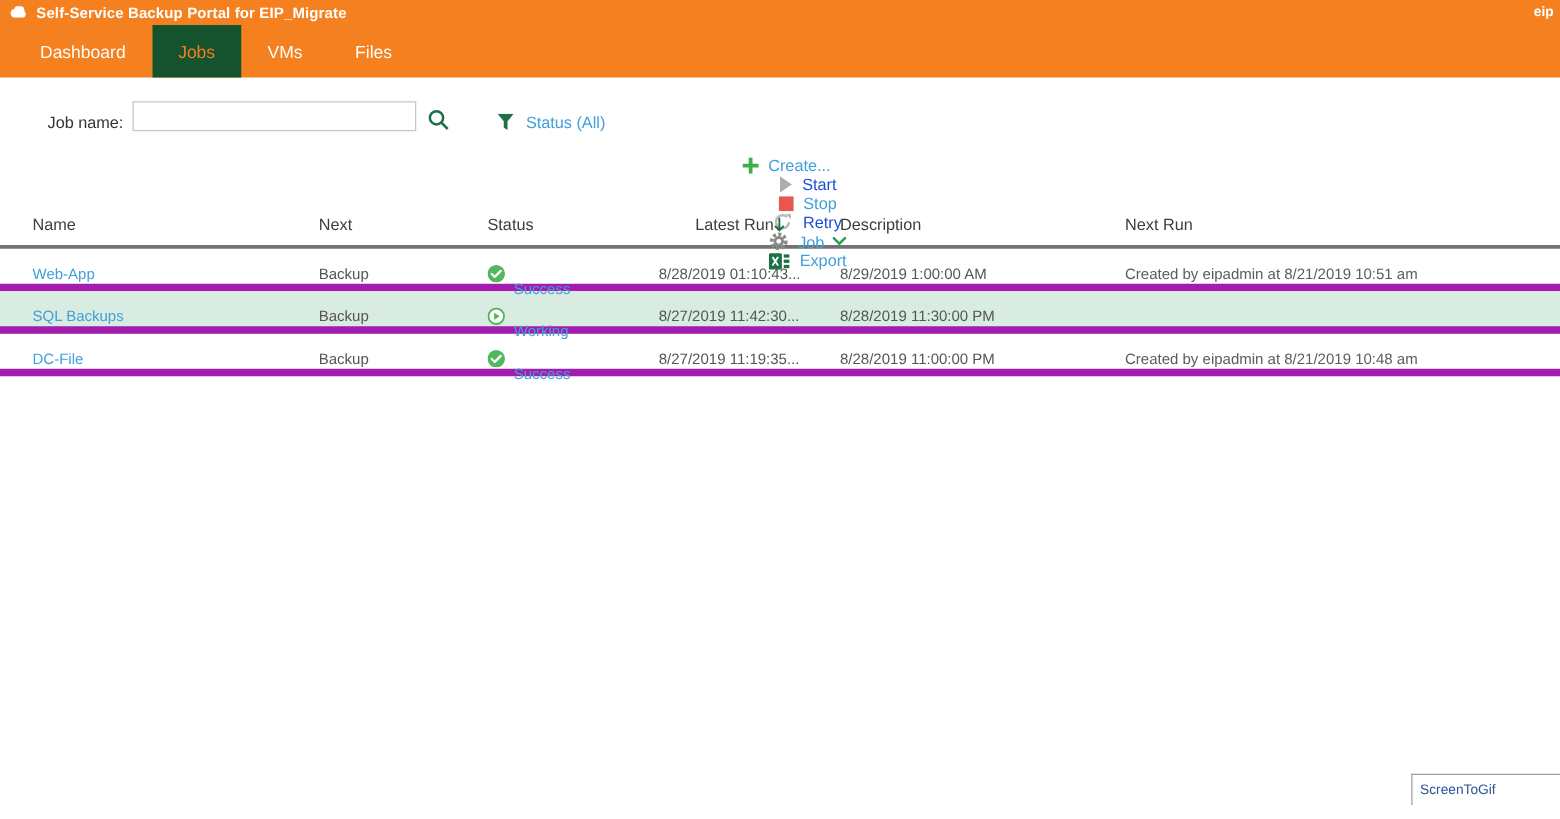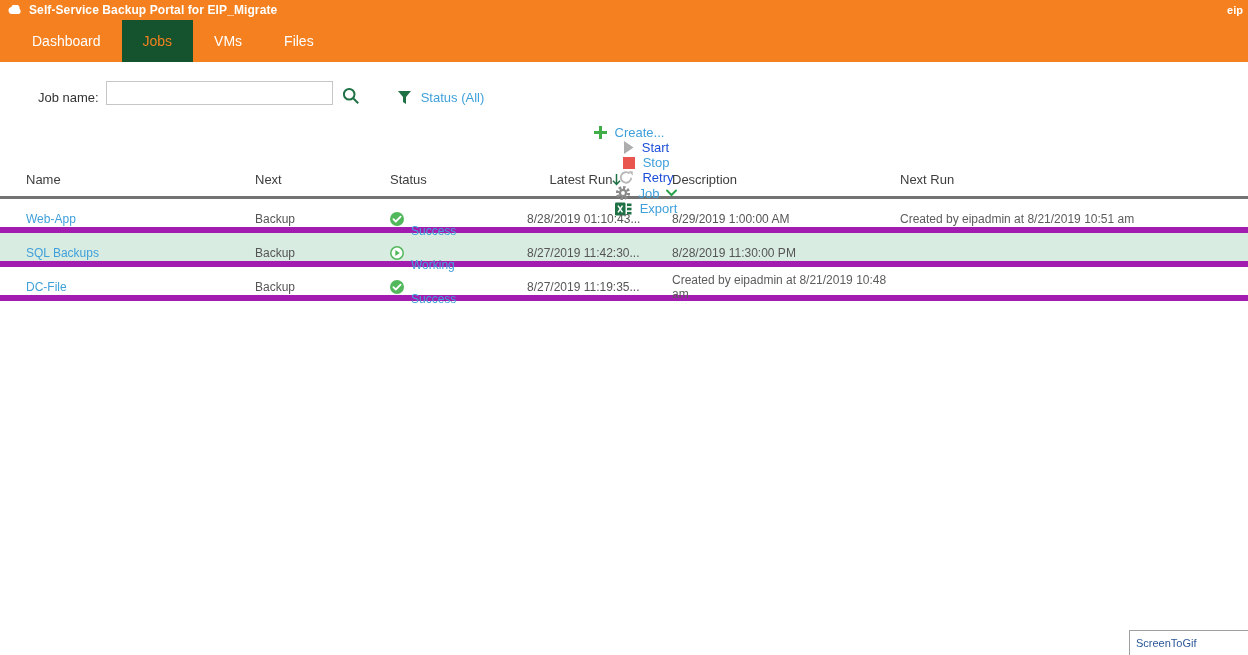--- a/index.html
+++ b/index.html
@@ -40,30 +40,30 @@
   .tb-item .chev{margin-left:7px;display:flex;align-items:center;}
   .export-btn{margin-left:auto;}
   
   .table{margin-top:16px;}
   .tgrid{
     display:grid;grid-template-columns:229px 135px 137px 145px 228px 1fr;
     align-items:center;padding-left:26px;
   }
   .thead{height:33px;border-bottom:3px solid #737373;font-size:13px;color:#3d3d3d;}
   .th{display:flex;align-items:center;}
-  .th-latest{justify-content:center;padding-right:28px;}
+  .th-latest{justify-content:flex-end;padding-right:44px;}
   .trow{height:28px;font-size:12px;color:#555;border-bottom:6px solid #a21caf;}
   .trow.selected{background:#D9ECE2;}
   .cell-name{color:#3FA0DA;cursor:pointer;}
   .cell-status{display:flex;align-items:center;color:#3FA0DA;cursor:pointer;}
   .cell-status .txt{margin-left:7px;margin-top:25px;}
   .cell-desc{color:#5c5c5c;}
   
   .recorder{
-    position:absolute;right:0;bottom:0;width:112px;height:24px;background:#fff;
+    position:absolute;right:0;bottom:11px;width:112px;height:24px;background:#fff;
     border:1px solid #9f9f9f;border-right:none;border-bottom:none;
     display:flex;align-items:center;padding-left:6px;
   }
   .recorder .txt{font-size:11px;color:#2B5797;}
   .icon{display:inline-flex;align-items:center;justify-content:center;}
 </style>
 </head>
 <body>
 
 <div class="page">
@@ -233,20 +233,21 @@
       <div class="cell-status">
         <span class="icon">
           <svg width="14" height="14" viewBox="0 0 14 14">
               <circle cx="7" cy="7" r="7" fill="#52B85C"></circle>
               <path d="M3.4 7.2l2.4 2.3 4.8-4.8" fill="none" stroke="#fff" stroke-width="1.8" stroke-linecap="round" stroke-linejoin="round"></path>
             </svg>
         </span>
         <span class="txt">Success</span>
       </div>
       <div>8/27/2019 11:19:35...</div>
+      <div>8/28/2019 11:00:00 PM</div>
       <div class="cell-desc">Created by eipadmin at 8/21/2019 10:48 am</div>
     </div>
   </div>
 
   <div class="recorder">
     <span class="txt">ScreenToGif</span>
   </div>
 
 </div>
 

